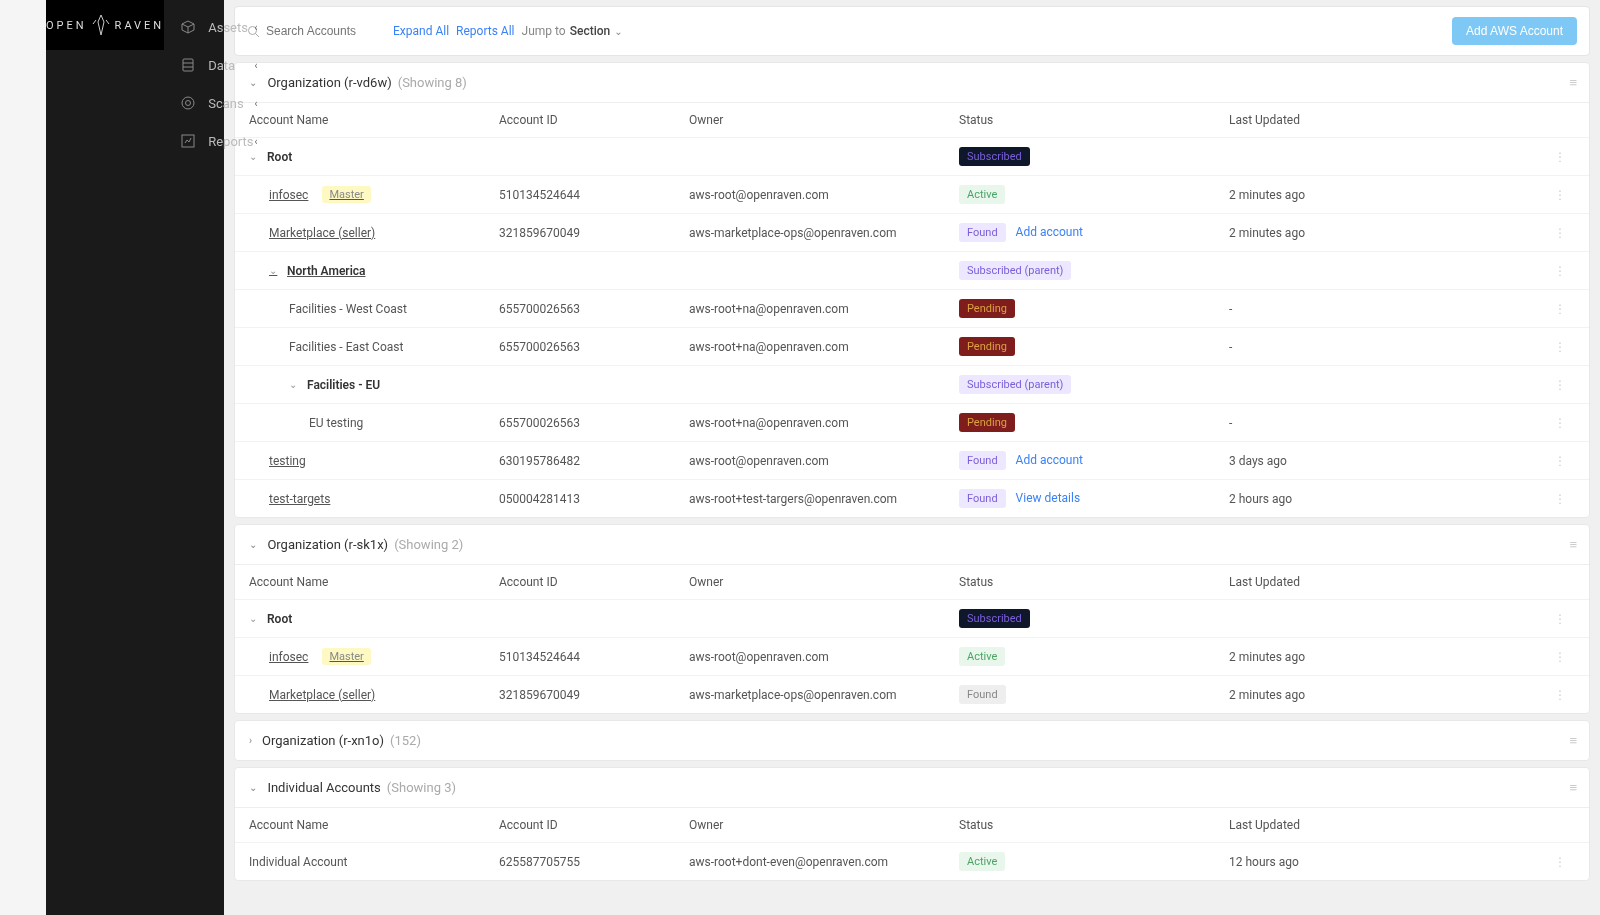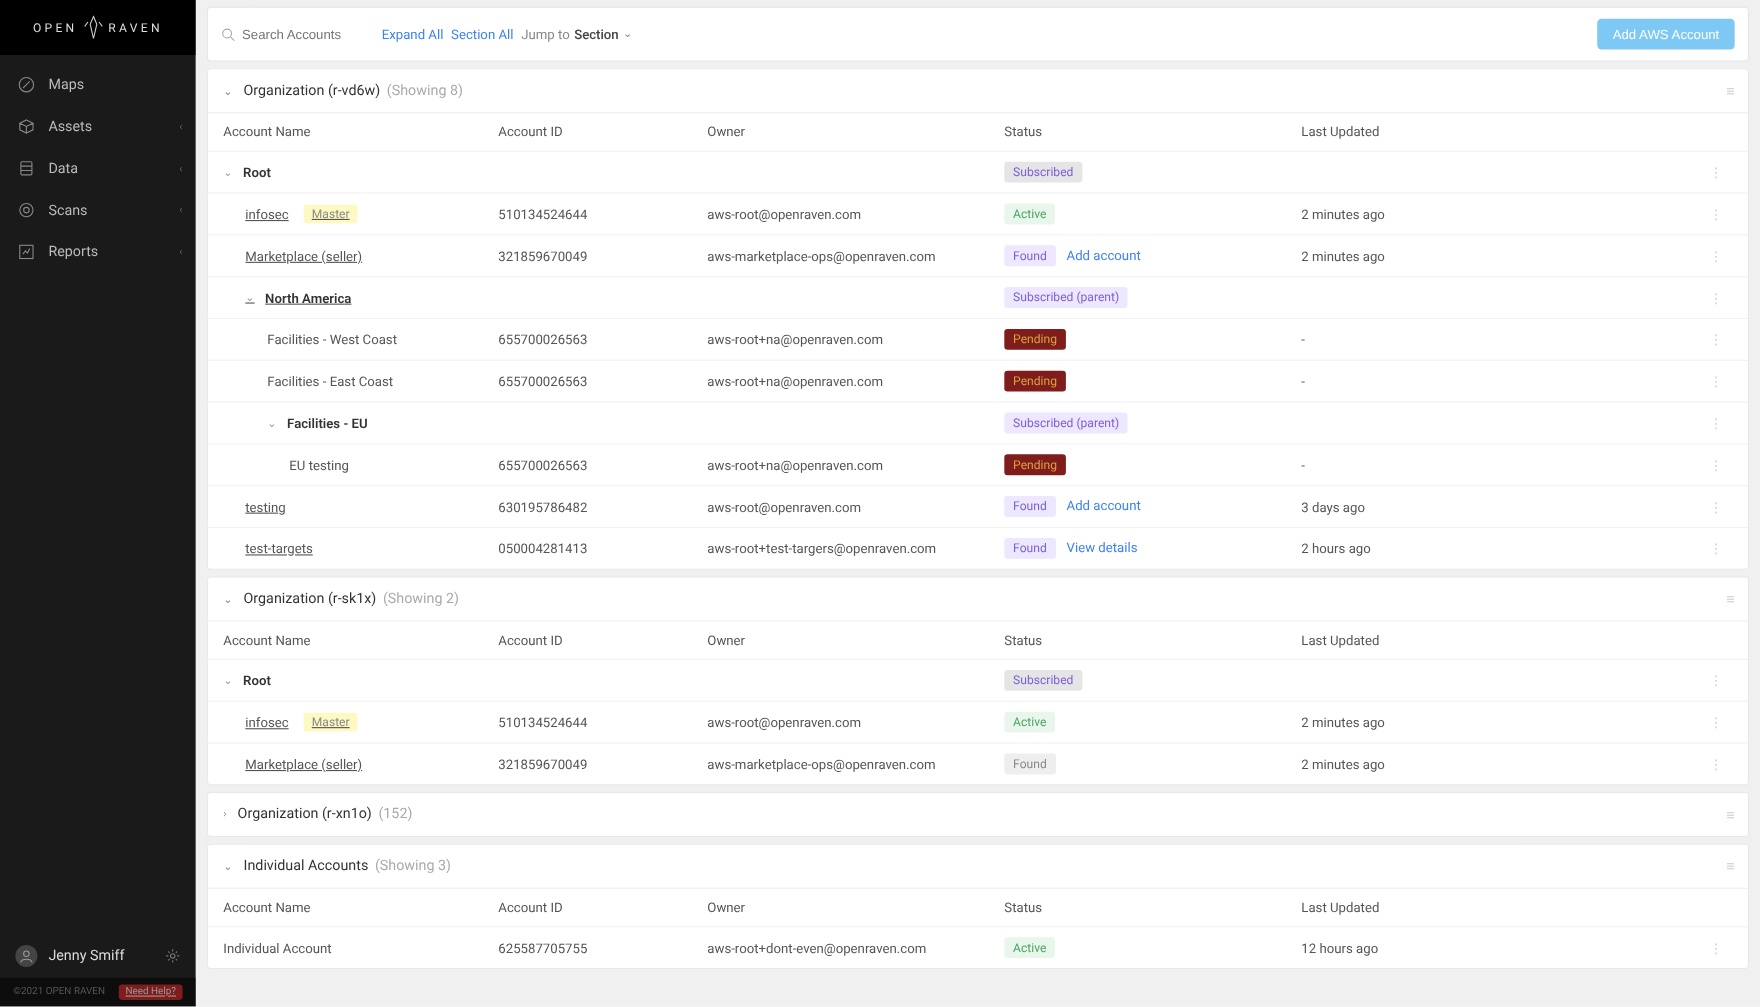--- a/index.html
+++ b/index.html
@@ -1,20 +1,20 @@
 <!DOCTYPE html>
 <html><head>
 <meta charset="utf-8">
 <style>
 * { box-sizing: border-box; margin: 0; padding: 0; }
 body { font-family: -apple-system, BlinkMacSystemFont, "Segoe UI", Roboto, sans-serif; background: #f5f5f5; color: #333; font-size: 13px; }
 .app { display: flex; height: 915px; width: 1600px; }
 
 
-.sidebar { width: 178px; background: #1a1a1a; display: flex; flex-direction: column; color: #aaa; }
+.sidebar { width: 178px; background: #1a1a1a; display: flex; color: #aaa; margin-left: 46px; }
 .logo { height: 50px; display: flex; align-items: center; justify-content: center; background: #000; letter-spacing: 3px; font-size: 11px; color: #ddd; }
 .logo svg { margin: 0 5px; }
 .nav { flex: 1; padding-top: 8px; }
 .nav-item { display: flex; align-items: center; padding: 11px 16px; cursor: pointer; color: #bbb; position: relative; }
 .nav-item .icon { width: 16px; height: 16px; margin-right: 12px; display: flex; align-items: center; justify-content: center; }
 .nav-item .chev { position: absolute; right: 12px; color: #666; font-size: 10px; }
 .sidebar-footer { }
 .user-row { display: flex; align-items: center; padding: 10px 14px; color: #ddd; }
 .user-row .avatar { width: 20px; height: 20px; border-radius: 50%; background: #444; margin-right: 10px; display:flex;align-items:center;justify-content:center;}
 .user-row .gear { margin-left: auto; color:#777; }
@@ -40,21 +40,21 @@
 .section-header .chev { margin-right: 10px; color: #888; font-size:10px;}
 .section-header .title { color: #333; font-size: 13px; }
 .section-header .count { color: #aaa; margin-left: 6px; }
 .section-header .drag { position:absolute; right:12px; color:#ccc; }
 
 .thead { display: grid; grid-template-columns: 250px 190px 270px 270px 1fr 30px; padding: 10px 14px; border-top: 1px solid #eee; color: #555; font-size: 12px; }
 .row { display: grid; grid-template-columns: 250px 190px 270px 270px 1fr 30px; padding: 9px 14px; border-top: 1px solid #f2f2f2; align-items: center; font-size: 12px; color: #555; }
 .row .name { display:flex; align-items:center; gap:8px;}
 .row .chev { color:#999; font-size:10px; width:10px; display:inline-block;}
 .badge { display: inline-block; padding: 3px 8px; border-radius: 3px; font-size: 11px; }
-.badge.subscribed { background: #e5e5e5; color: #7b5fd9; }
+.badge.subscribed { background: #0f172a; color: #7b5fd9; }
 .badge.subscribed-parent { background: #ede7ff; color: #7b5fd9; }
 .badge.active { background: #e9f6ec; color: #4aa565; }
 .badge.found { background: #ede7ff; color: #7b5fd9; }
 .badge.found-grey { background: #eee; color: #888; }
 .badge.pending { background: #7f1d1d; color: #d9a33e; }
 .badge.master { background: #fef9c3; color: #888; margin-left:6px; padding:2px 7px;}
 .status-link { color:#3b82f6; margin-left:10px; cursor:pointer;}
 .kebab { color:#ccc; text-align:center; cursor:pointer;}
 
 .indent-1 .name { padding-left: 20px; text-decoration: underline; }
@@ -73,29 +73,20 @@
       <span>OPEN</span>
       <svg width="18" height="22" viewBox="0 0 18 22">
           <path d="M9 1 L6 8 L9 21 L12 8 Z M4 6 L1 10 M14 6 L17 10" stroke="#ccc" stroke-width="1" fill="none"></path>
         </svg>
       <span>RAVEN</span>
     </div>
     <div class="nav">
       <div class="nav-item">
         <span class="icon">
             <svg width="16" height="16" viewBox="0 0 16 16">
-              <circle cx="8" cy="8" r="6.5" stroke="#888" fill="none"></circle>
-              <path d="M5 11 L8 8 L11 5 L8 8 Z" stroke="#888" fill="none"></path>
-            </svg>
-          </span>
-        <span>Maps</span>
-      </div>
-      <div class="nav-item">
-        <span class="icon">
-            <svg width="16" height="16" viewBox="0 0 16 16">
               <path d="M8 2 L14 5 L8 8 L2 5 Z M2 5 V11 L8 14 V8 M14 5 V11 L8 14" stroke="#888" fill="none"></path>
             </svg>
           </span>
         <span>Assets</span>
         <span class="chev">‹</span>
       </div>
       <div class="nav-item">
         <span class="icon">
             <svg width="16" height="16" viewBox="0 0 16 16">
               <rect x="3" y="2" width="10" height="12" rx="1" stroke="#888" fill="none"></rect>
@@ -156,21 +147,21 @@
       <div class="search-wrap">
         <span class="si">
             <svg width="13" height="13" viewBox="0 0 13 13">
               <circle cx="5.5" cy="5.5" r="4" stroke="#aaa" fill="none"></circle>
               <line x1="8.5" y1="8.5" x2="12" y2="12" stroke="#aaa"></line>
             </svg>
           </span>
         <input placeholder="Search Accounts" style="">
       </div>
       <span class="link-action">Expand All</span>
-      <span class="link-action">Section All</span>
+      <span class="link-action">Reports All</span>
       <span class="jump">
         <span>Jump to </span>
         <b>Section</b>
         <span style="font-size:10px;color:#888;">⌄</span>
       </span>
       <button class="add-btn">Add AWS Account</button>
     </div>
 
     <div class="content" id="content">
         <div class="section">

